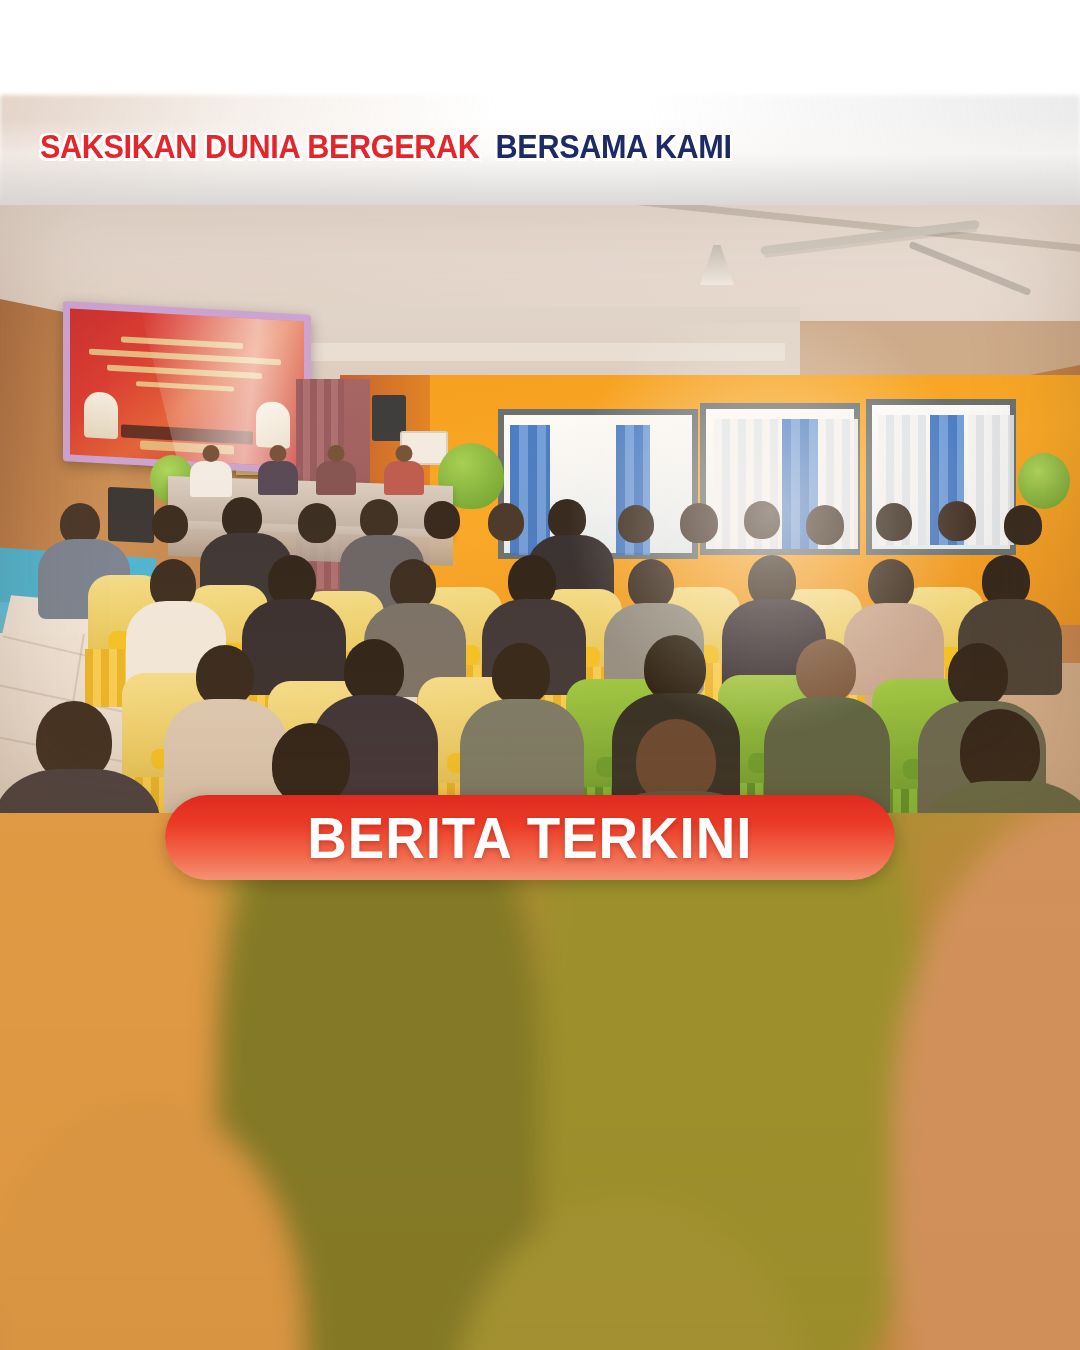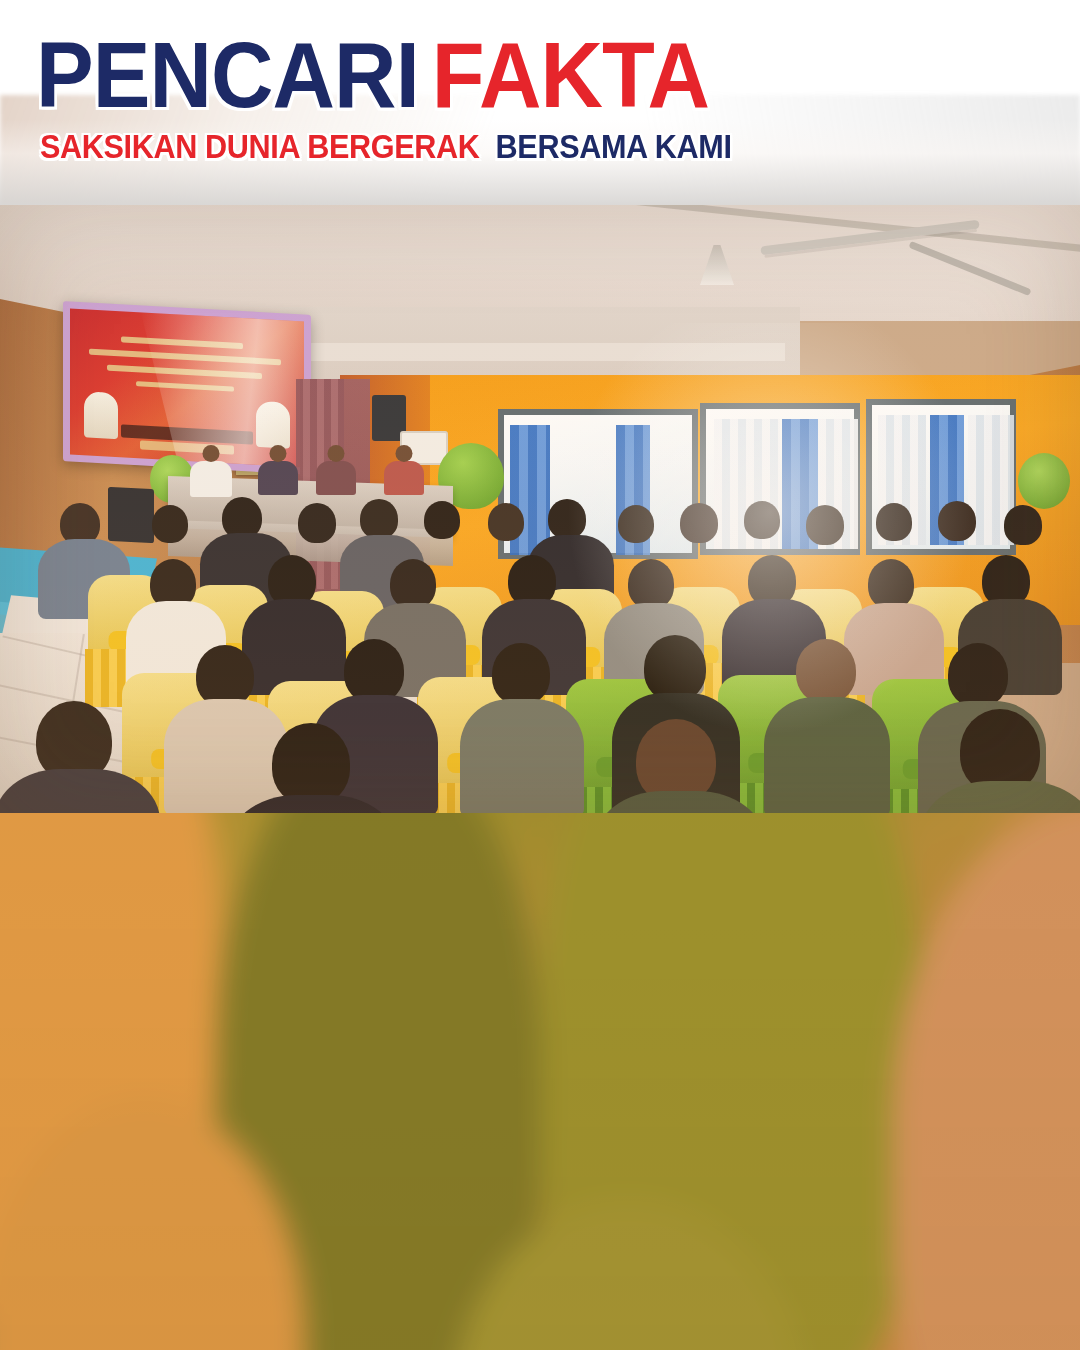--- a/index.html
+++ b/index.html
@@ -458,24 +458,22 @@
 
     <div class="p-haze"></div>
     <div class="p-warm"></div>
     <div class="p-vig"></div>
   </div>
 
   <div class="header">
     <div class="header-ghost"></div>
     <div class="header-fade"></div>
   </div>
-  <div class="logo">
-    <div class="logo-main">
-      <span class="w1">PENCARI</span><span class="w2">FAKTA</span>
-    </div>
-  </div>
   <div class="logo-sub">
     <span class="s1">SAKSIKAN DUNIA BERGERAK</span><span class="s2">BERSAMA KAMI</span>
   </div>
 
+  <div class="badge">
+    <span class="badge-text">BERITA TERKINI</span>
+  </div>
 
 
 </div>
 
 </body></html>

